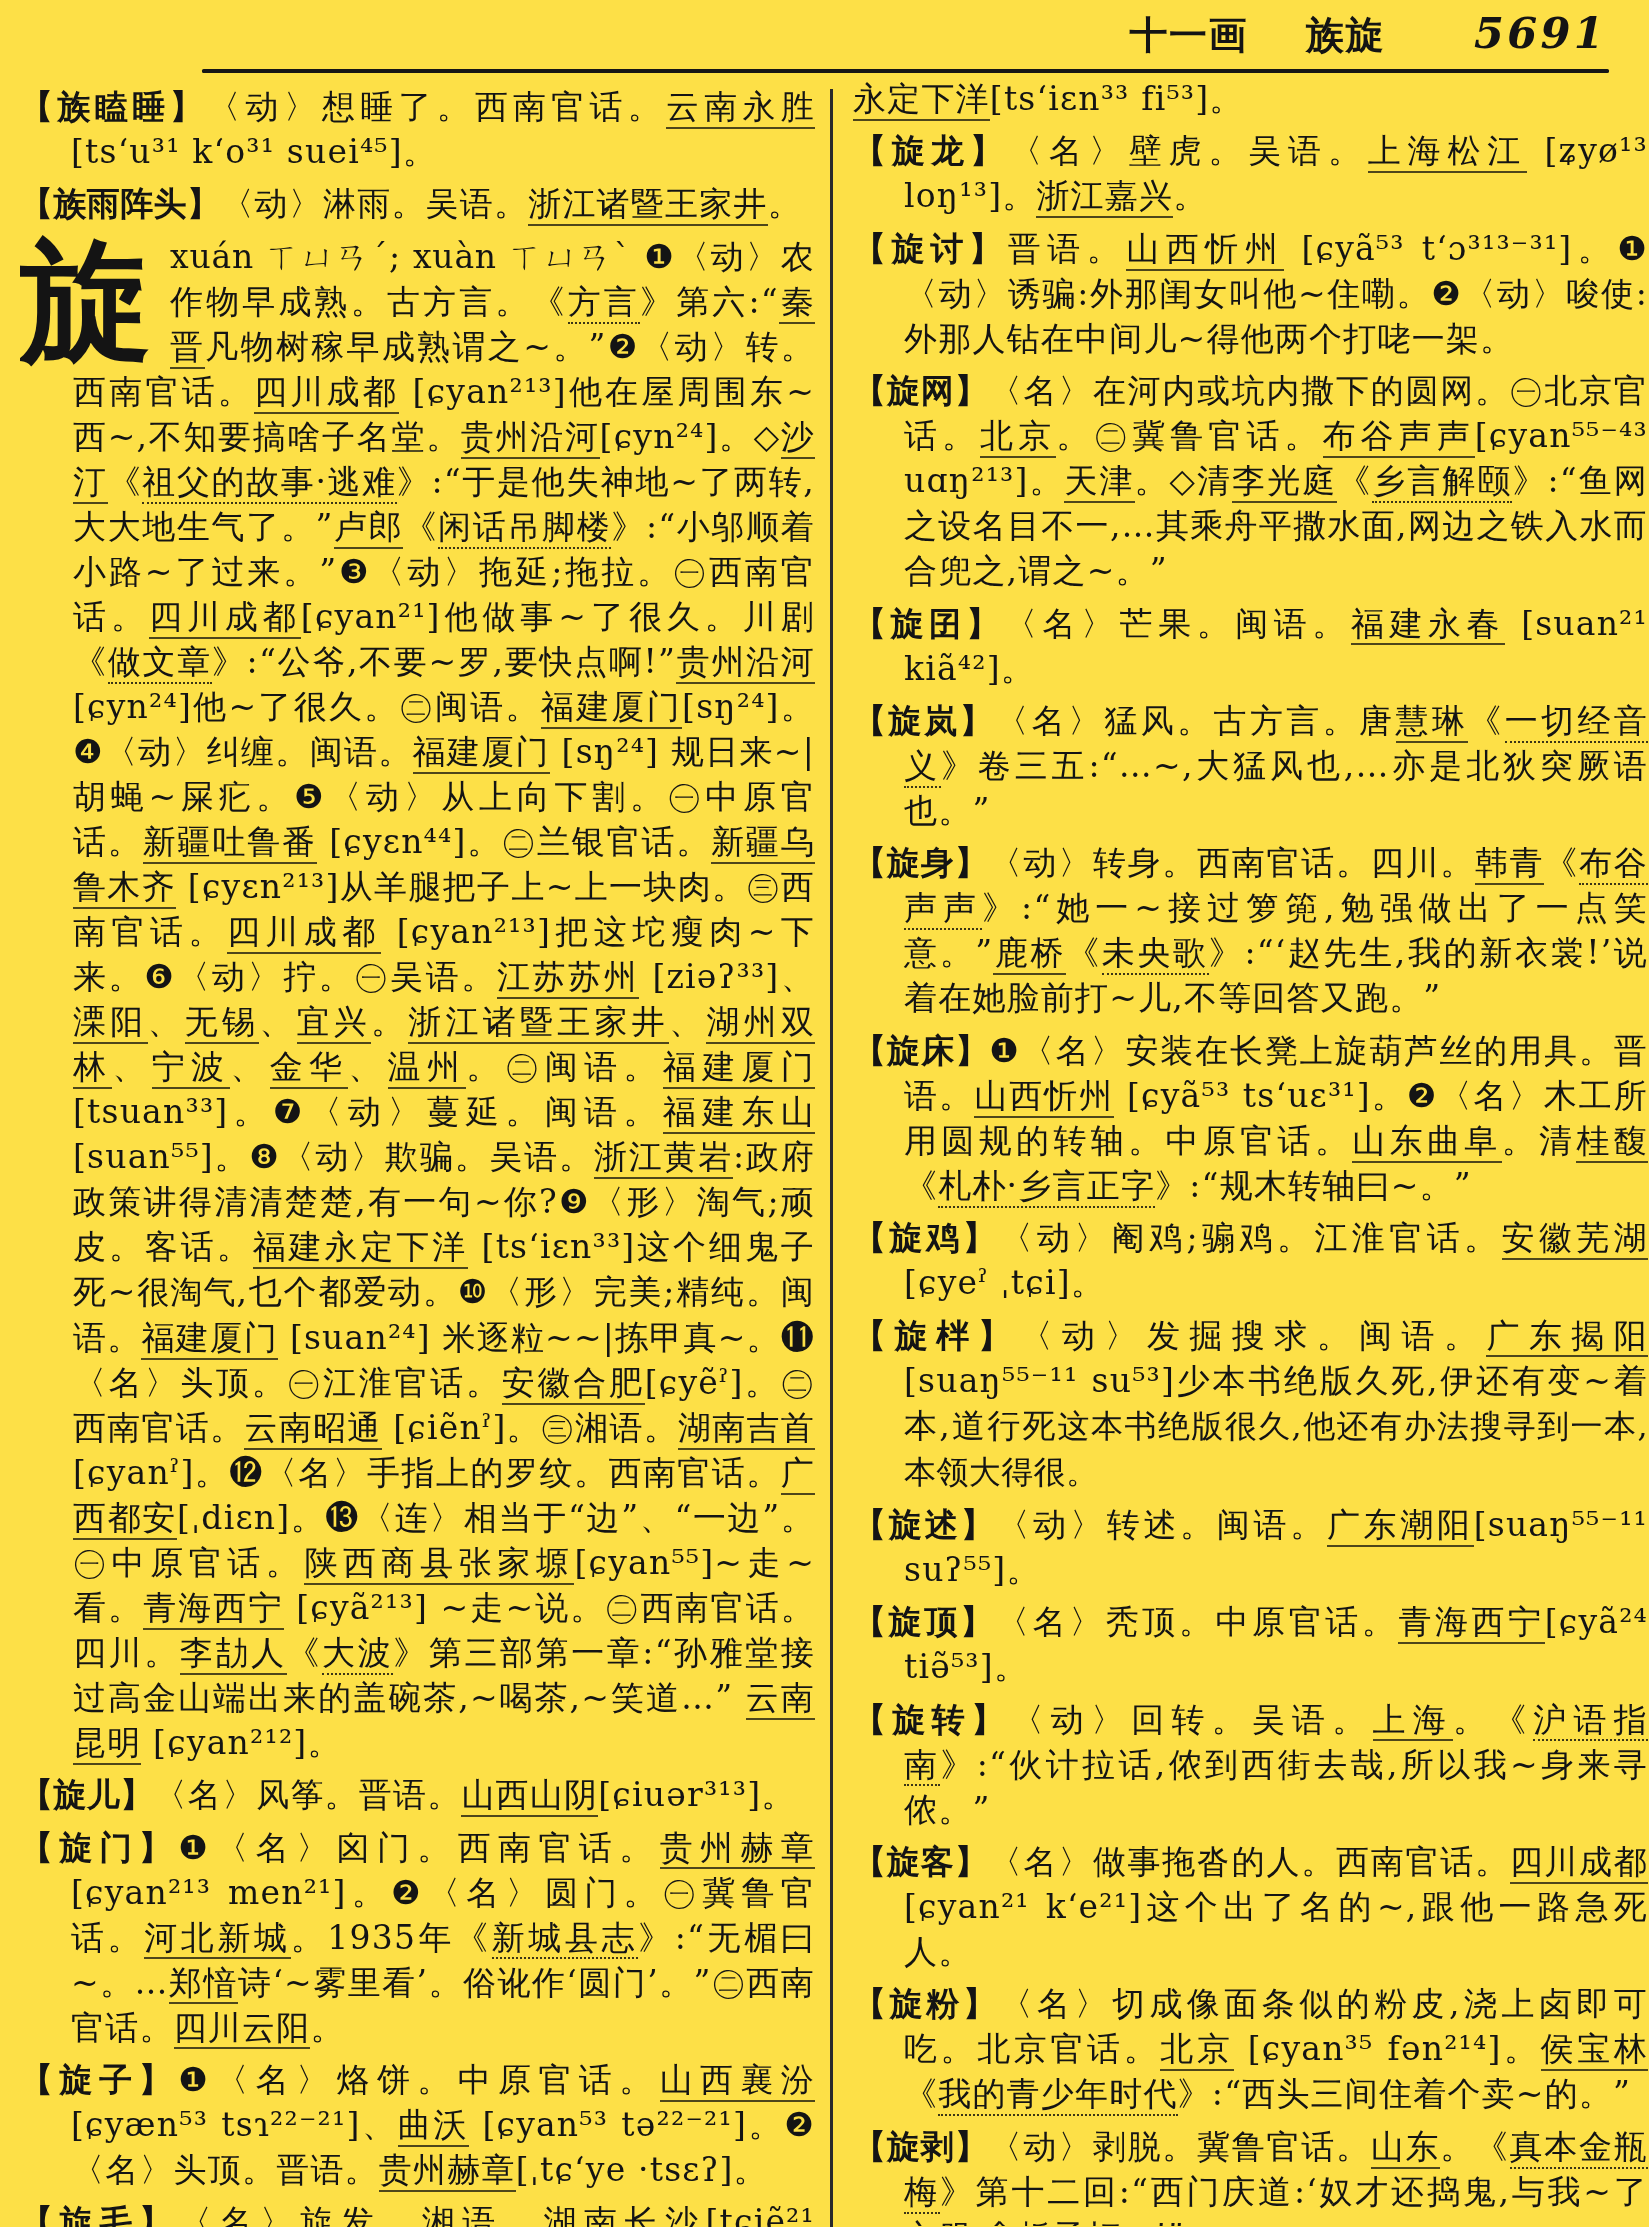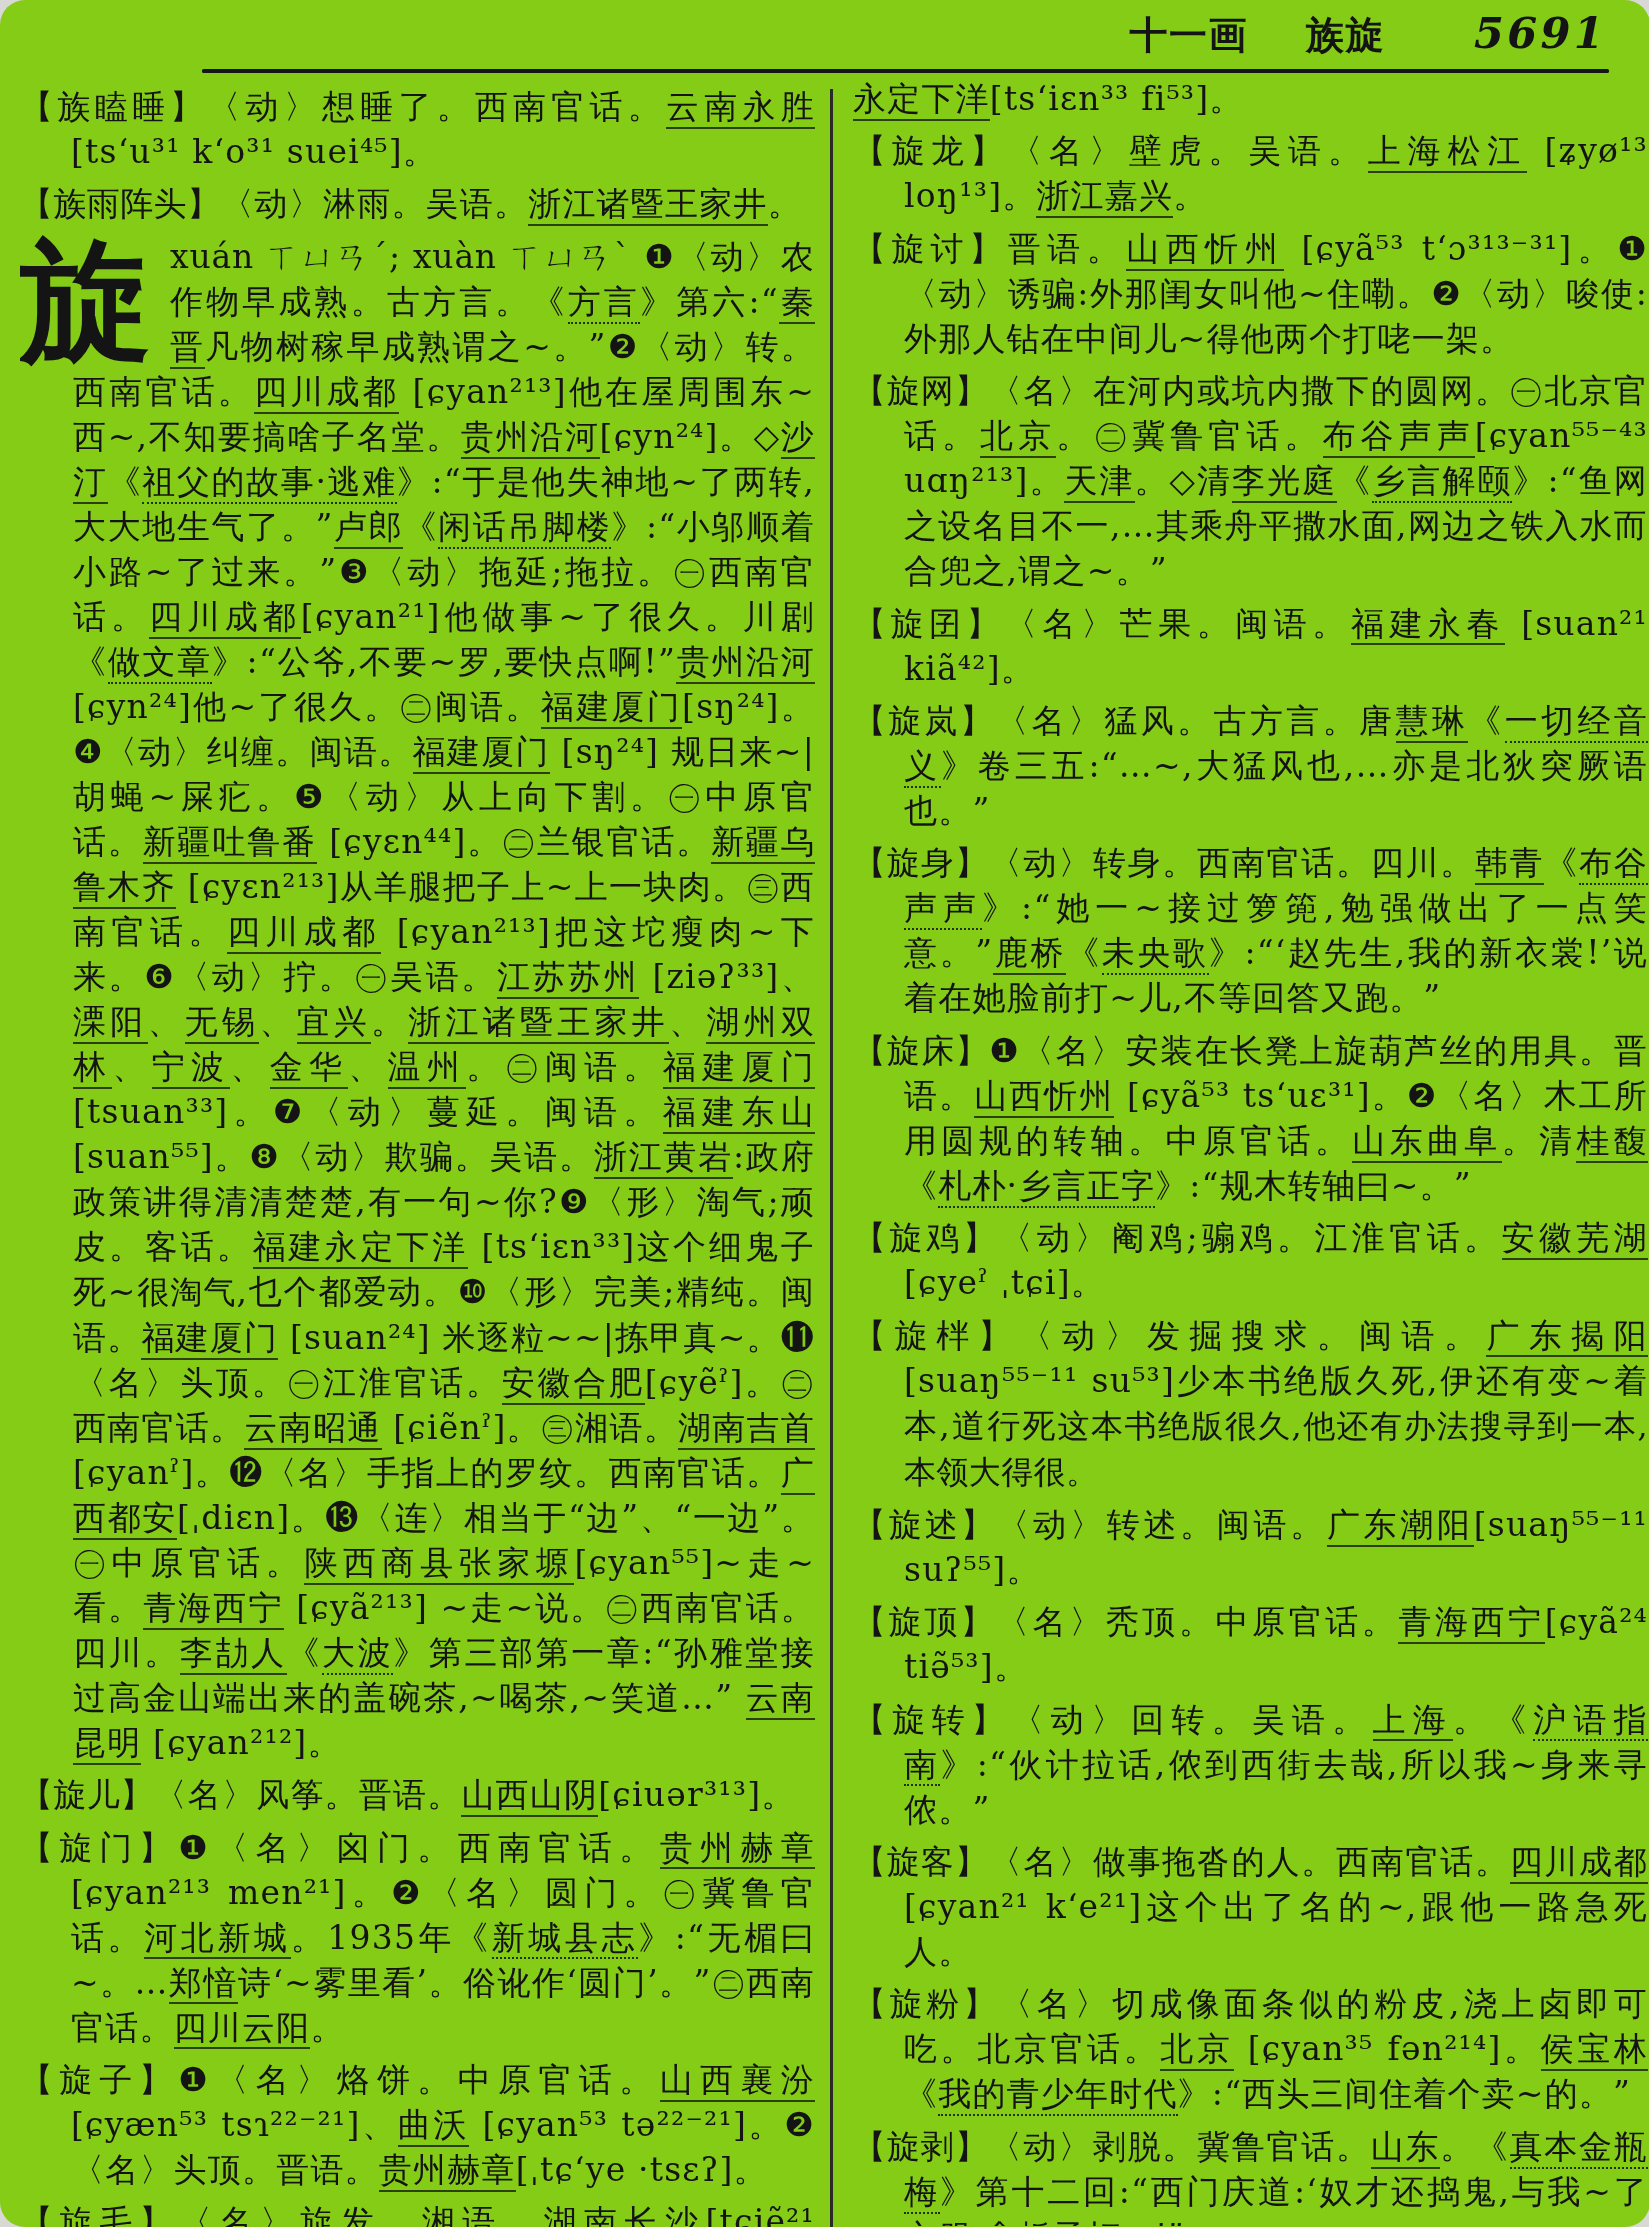--- a/index.html
+++ b/index.html
@@ -1,20 +1,19 @@
 <!DOCTYPE html>
 <html style="font-size:13.2px"><head>
 <meta charset="utf-8">
 <style>
   html,body{margin:0;padding:0;background:#d8d8d4;}
   .page{
     position:relative;width:1650px;height:2227px;overflow:hidden;
-    background:#84cc16;color:#141414;
+    background:#fde047;color:#141414;
     font-family:"DejaVu Serif","Liberation Serif",serif;
-    border-radius:25px;
   }
   .running-head{
     position:absolute;top:8.2px;left:0;width:1607px;
     text-align:right;font-size:38px;font-weight:bold;letter-spacing:1.6px;
     white-space:nowrap;
   }
   .running-head .sec{margin-right:43px;}
   .running-head .rng{margin-right:74px;}
   .running-head .pg{font-style:italic;font-size:43px;letter-spacing:3.3px;}
   .head-rule{
@@ -30,21 +29,21 @@
     font-size:33px;line-height:45px;letter-spacing:1.2px;
     text-align:justify;text-justify:inter-character;
   }
   .col-left{left:20px;top:84px;height:2143px;overflow:hidden;}
   .col-right{left:853px;top:76px;height:2150px;overflow:hidden;}
   p.entry{
     margin:0 0 7.4px 0;
     padding-left:51px;text-indent:-51px;
   }
   p.entry.big{padding-left:53px;text-indent:0;margin-bottom:7.4px;}
-  .hw{font-weight:normal;letter-spacing:0.4px;}
+  .hw{font-weight:bold;letter-spacing:0.4px;}
   .bigchar{
     float:left;
     font-size:132px;line-height:122px;font-weight:bold;
     margin:6.6px 18px 1.6px -53px;
     letter-spacing:0;
   }
   .pinyin{letter-spacing:0.8px;}
   .pn{border-bottom:2.5px solid rgba(10,10,10,.72);padding-bottom:0.8px;}
   .bt{border-bottom:2.5px dotted rgba(10,10,10,.8);padding-bottom:0.8px;}
   .sm{font-size:32px;letter-spacing:0.4px;}

